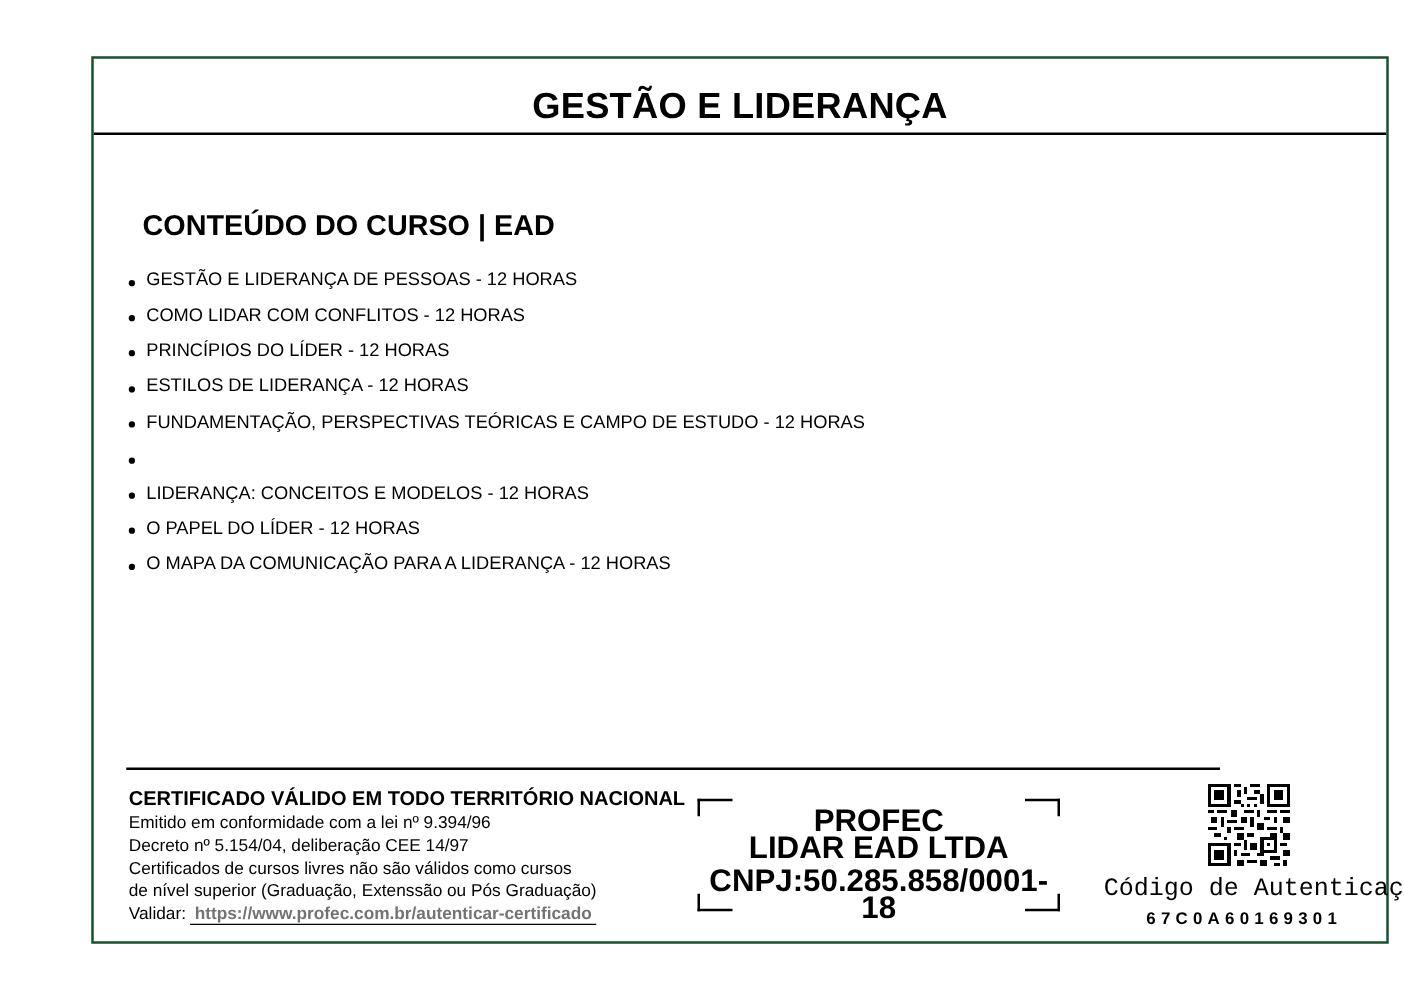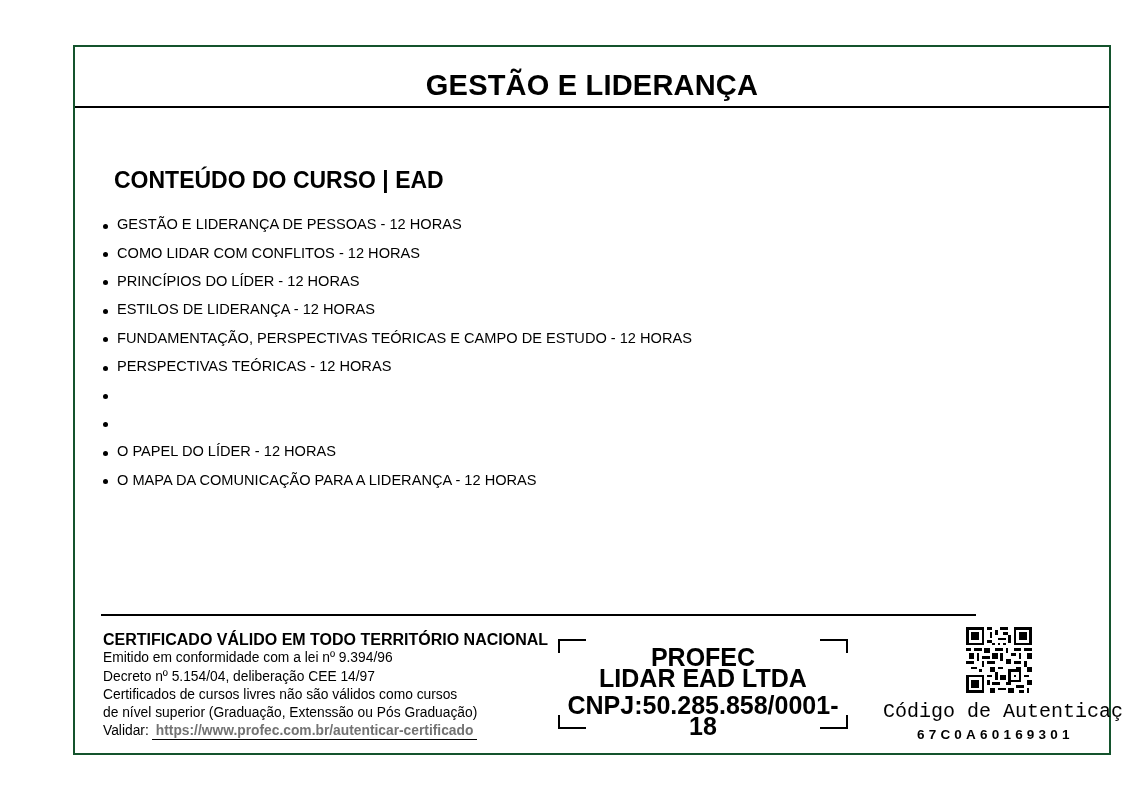--- a/index.html
+++ b/index.html
@@ -94,27 +94,24 @@
     <li class="course-item">
         <span class="bullet"></span>
         <span>ESTILOS DE LIDERANÇA - 12 HORAS</span>
       </li>
     <li class="course-item">
         <span class="bullet"></span>
         <span>FUNDAMENTAÇÃO, PERSPECTIVAS TEÓRICAS E CAMPO DE ESTUDO - 12 HORAS</span>
       </li>
     <li class="course-item">
         <span class="bullet"></span>
-        <span>PERSPECTIVAS TEÓRICAS - 12 HORAS</span>
-      </li>
-    <li class="course-item">
-        <span class="bullet"></span>
-      </li>
-    <li class="course-item">
-        <span class="bullet"></span>
+      </li>
+    <li class="course-item">
+        <span class="bullet"></span>
+        <span>LIDERANÇA: CONCEITOS E MODELOS - 12 HORAS</span>
       </li>
     <li class="course-item">
         <span class="bullet"></span>
         <span>O PAPEL DO LÍDER - 12 HORAS</span>
       </li>
     <li class="course-item">
         <span class="bullet"></span>
         <span>O MAPA DA COMUNICAÇÃO PARA A LIDERANÇA - 12 HORAS</span>
       </li>
   </ul>

